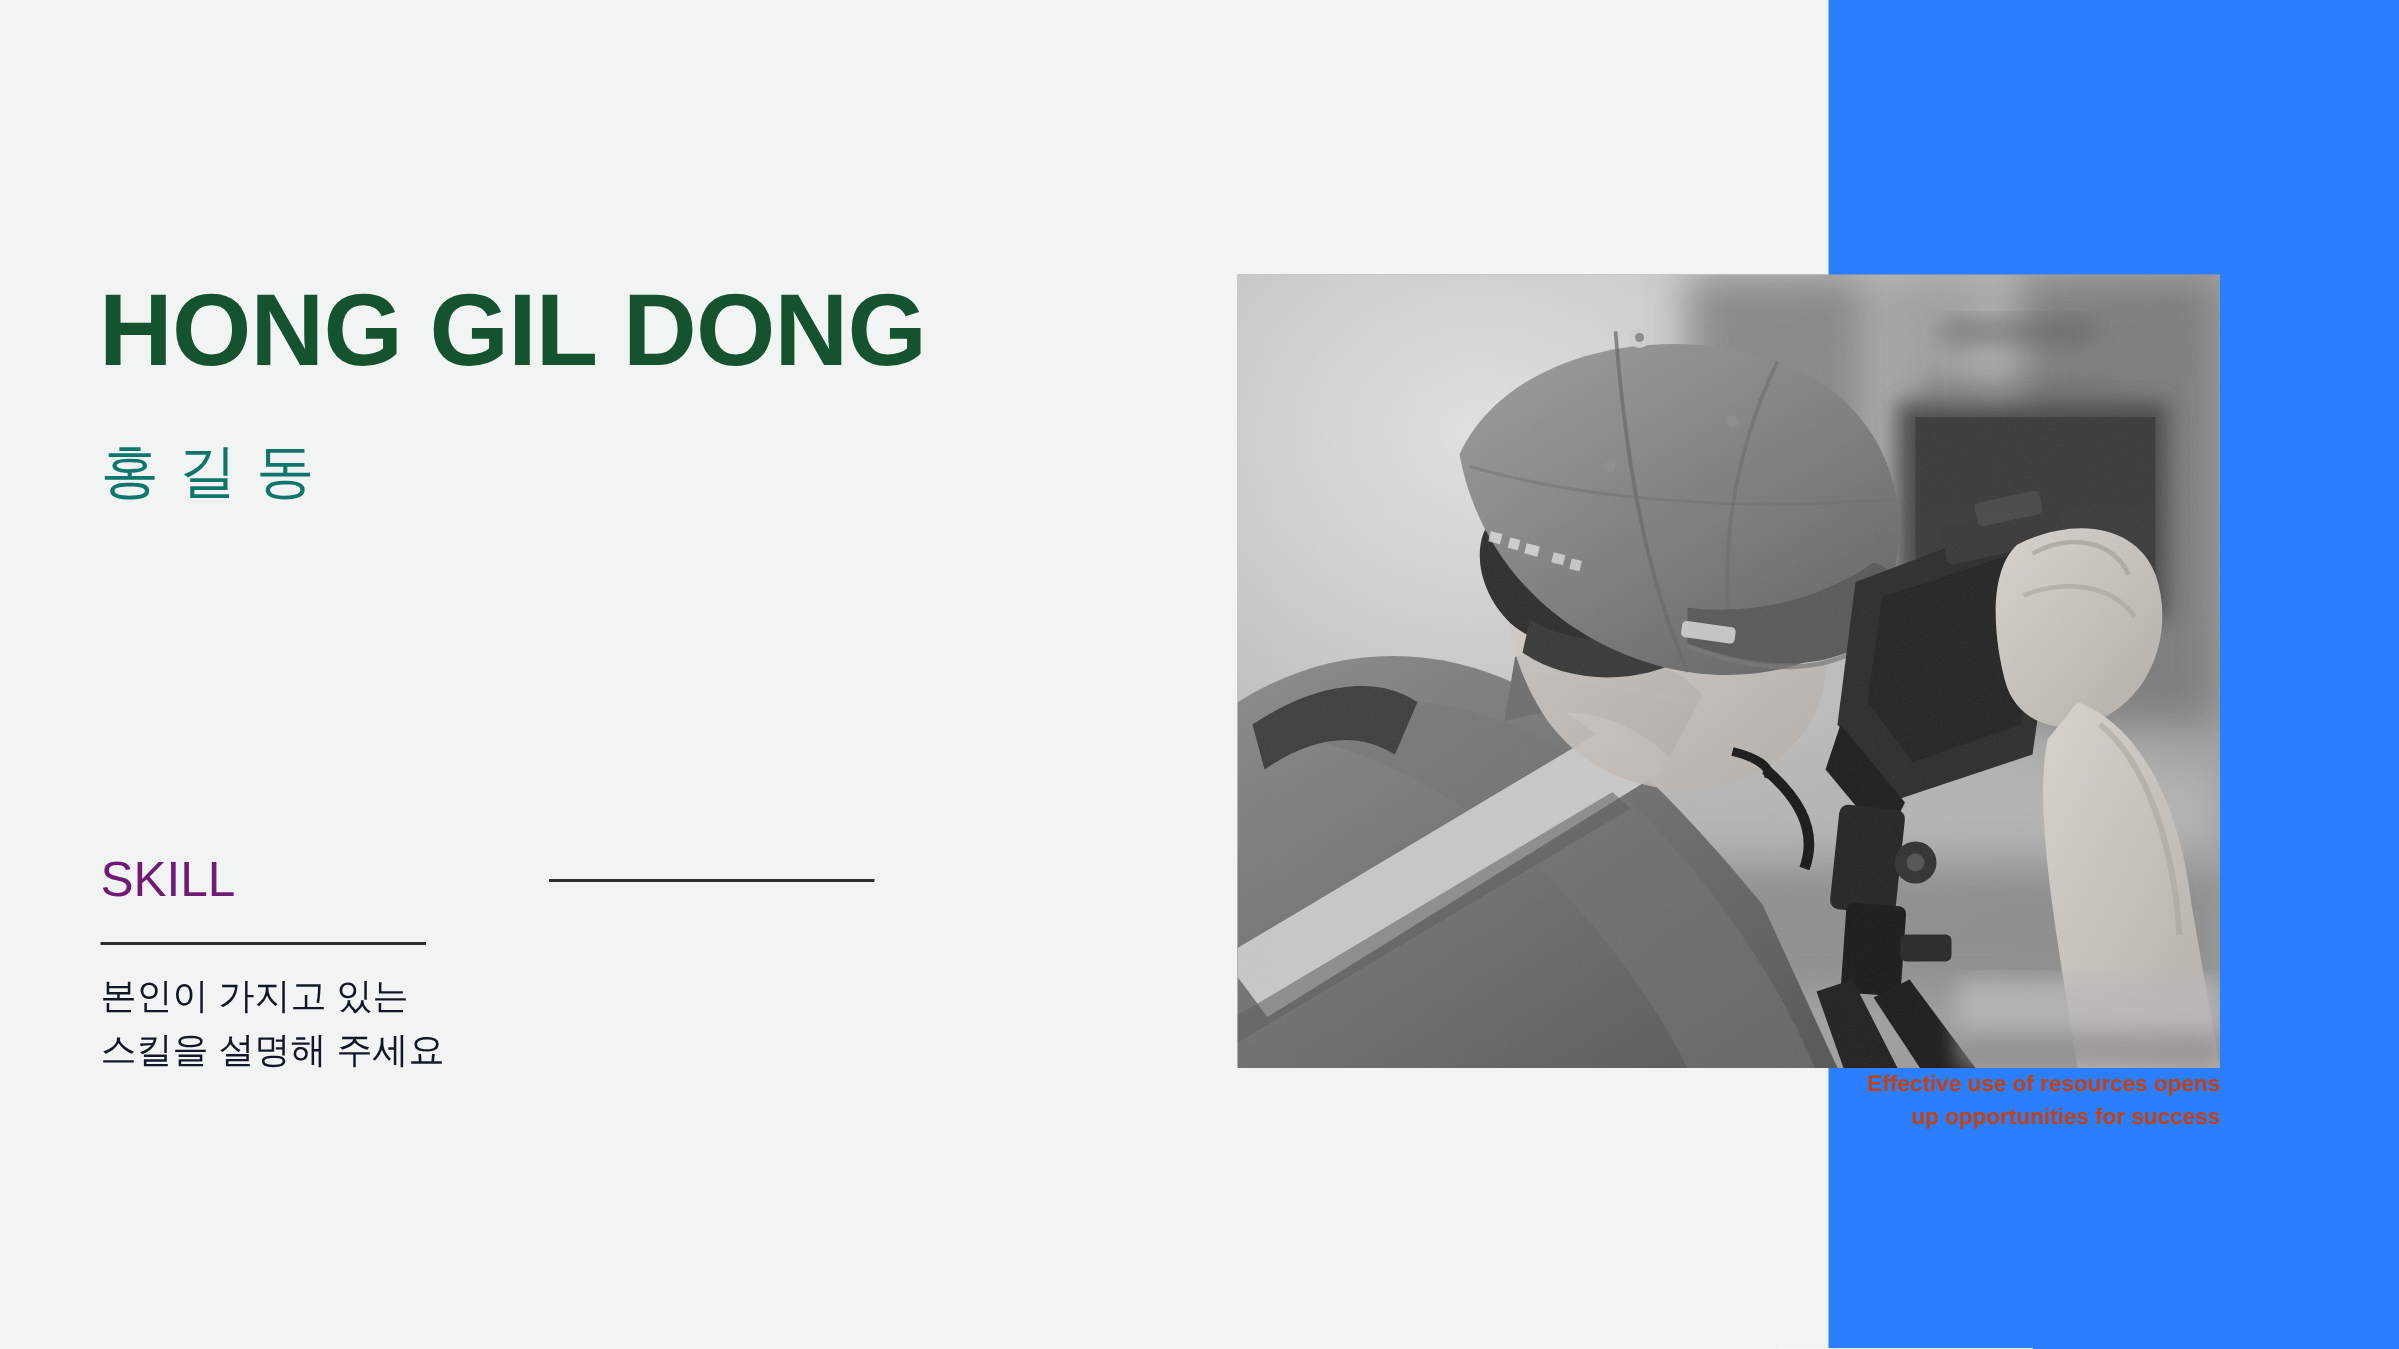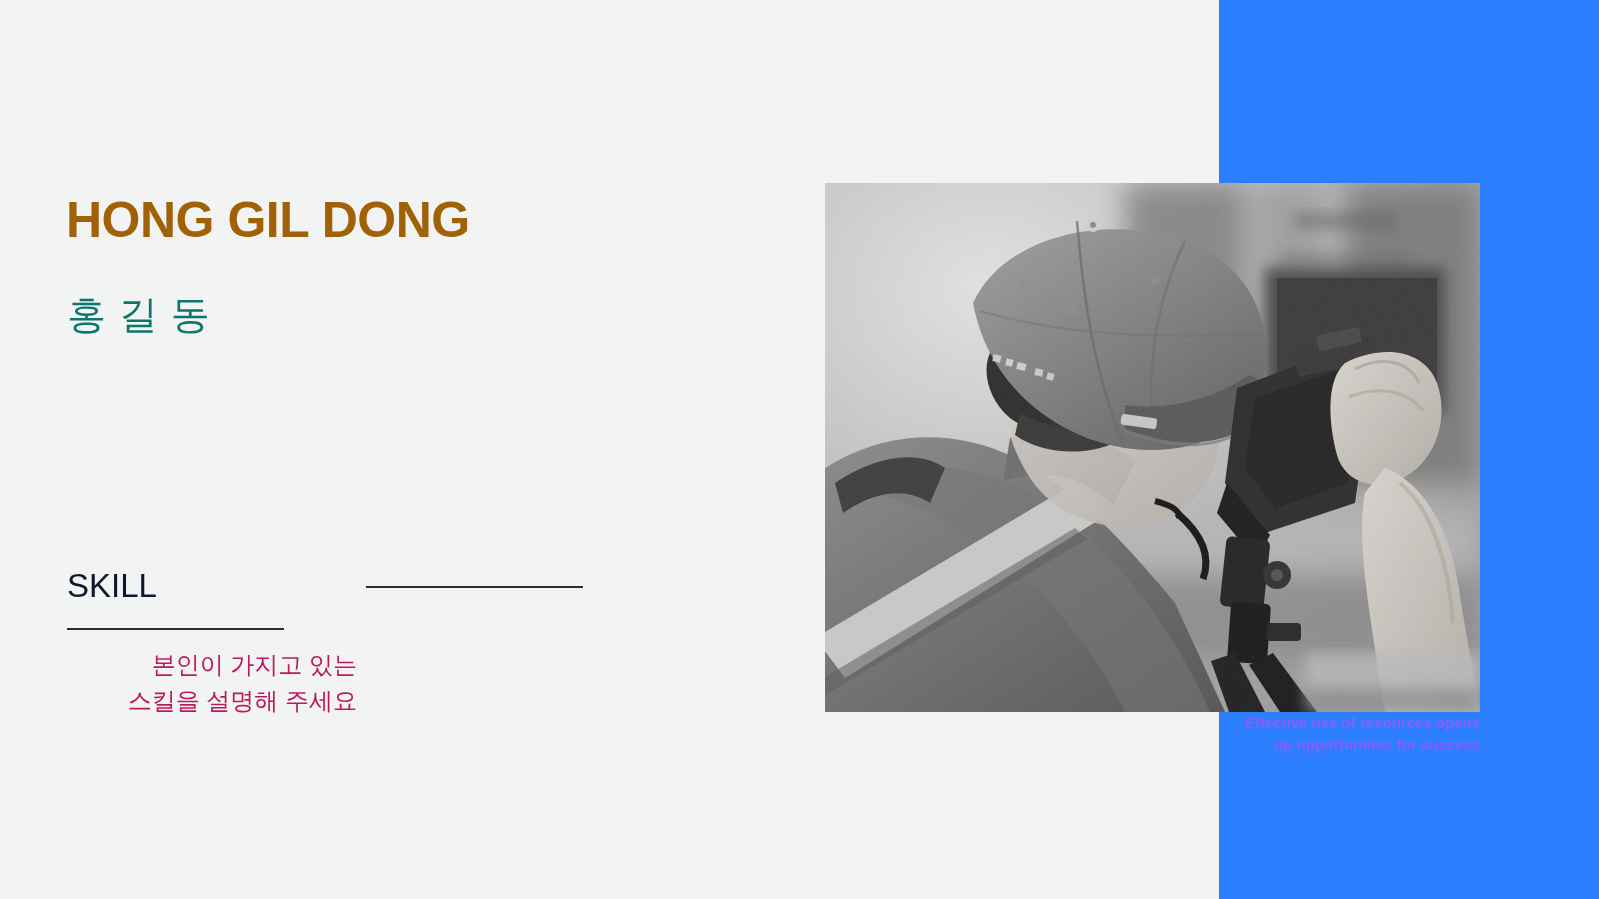--- a/index.html
+++ b/index.html
@@ -27,25 +27,25 @@
     width: 380px;
     height: 899px;
     background: #2b7fff;
   }
 
   
   .name-en {
     position: absolute;
     left: 66px;
     top: 178px;
-    font-size: 50px;
+    font-size: 68px;
     line-height: 84px;
     font-weight: bold;
     letter-spacing: -0.5px;
-    color: #a16207;
+    color: #14532d;
     white-space: nowrap;
   }
 
   .name-kr {
     position: absolute;
     left: 67px;
     top: 290px;
     font-size: 39px;
     line-height: 50px;
     font-weight: normal;
@@ -58,38 +58,37 @@
     position: absolute;
     top: 565px;
   }
   .info-block.skill { left: 67px; width: 290px; }
   .info-block.education { left: 366px; width: 290px; }
 
   .info-heading {
     font-size: 33px;
     line-height: 42px;
     font-weight: normal;
-    color: #0f172a;
+    color: #701a75;
     white-space: nowrap;
   }
 
   .info-rule {
     margin-top: 21px;
     width: 217px;
     height: 2px;
     background: #2d2d2d;
   }
 
   .info-body {
     margin-top: 17px;
     font-size: 24px;
     line-height: 36px;
-    color: #be185d;
+    color: #0f172a;
     white-space: pre-line;
-    text-align: right;
   }
 
   
   .photo {
     position: absolute;
     left: 825px;
     top: 183px;
     width: 655px;
     height: 529px;
     overflow: hidden;
@@ -98,21 +97,21 @@
   .photo svg { display: block; width: 100%; height: 100%; }
 
   
   .caption {
     position: absolute;
     left: 1219px;
     top: 712px;
     width: 261px;
     padding-right: 0;
     text-align: right;
-    color: #8b5cf6;
+    color: #c2410c;
     font-size: 15px;
     line-height: 22px;
     font-weight: bold;
     white-space: pre-line;
   }
 </style>
 </head>
 <body>
 
 <div id="slide">

